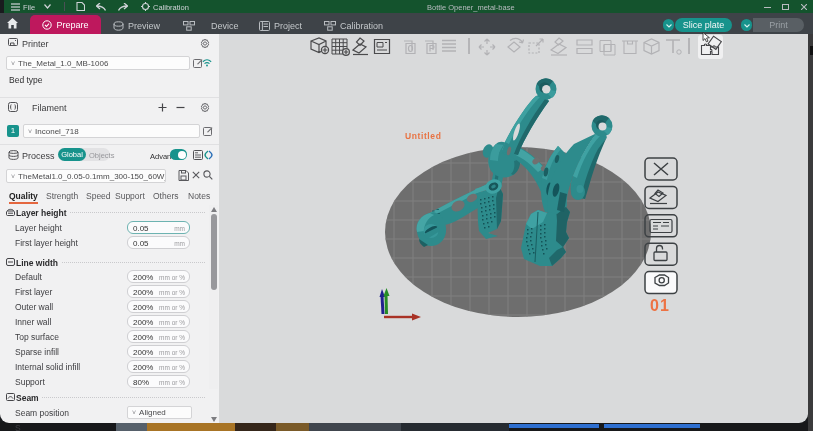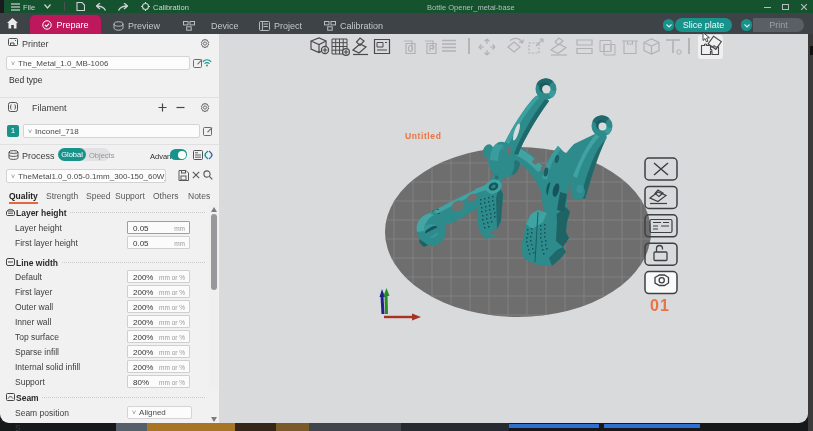--- a/index.html
+++ b/index.html
@@ -13,21 +13,21 @@
 #tabbar { left:0; top:13px; width:813px; height:21px; background:#3e4348; }
 .tab { position:absolute; top:4px; height:17px; color:#c3c7ca; font-size:9px; display:flex; align-items:center; gap:4px; }
 #tab-prepare { left:30px; top:2px; width:71px; height:19px; background:#be185d; border-radius:5px 5px 0 0; color:#fff; justify-content:center; }
 
 #sidebar { left:0; top:34px; width:219px; height:389px; background:#f1f1f2; border-bottom-left-radius:9px; }
 .hdr { position:absolute; font-size:9px; color:#3c3c3e; }
 .combo { position:absolute; background:#fcfcfc; border:1px solid #d4d4d6; border-radius:2px; font-size:8px; color:#4a4a4c; display:flex; align-items:center; }
 .chev { color:#8b8b8f; font-size:7px; margin:0 3px 0 4px; }
 .lbl { position:absolute; font-size:8.5px; color:#2e2e30; }
 .row-lbl { position:absolute; left:15px; font-size:8.5px; color:#3d3d40; }
-.valbox { position:absolute; left:127px; width:63px; height:13px; background:#fbfbfc; border:1px solid #cfcfd2; border-radius:1px; font-size:8px; color:#333; }
+.valbox { position:absolute; left:127px; width:63px; height:13px; background:#fbfbfc; border:1px solid #cfcfd2; border-radius:6px; font-size:8px; color:#333; }
 .valbox .v { position:absolute; left:5px; top:2px; }
 .valbox .u { position:absolute; right:4px; top:3px; font-size:6.5px; color:#9b9b9e; }
 .sect { position:absolute; left:16px; font-size:8.5px; font-weight:bold; color:#2b2b2d; }
 .tabs2 { position:absolute; font-size:8.5px; color:#59595c; }
 
 #viewport { left:219px; top:34px; width:589px; height:389px; background:#d9dadb; border-bottom-right-radius:9px; }
 
 .bseg { position:absolute; top:422px; height:9px; }
 </style>
 </head>

